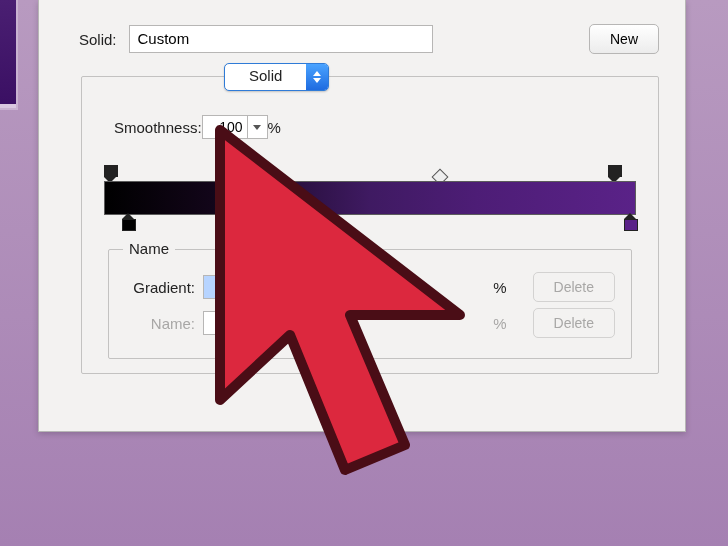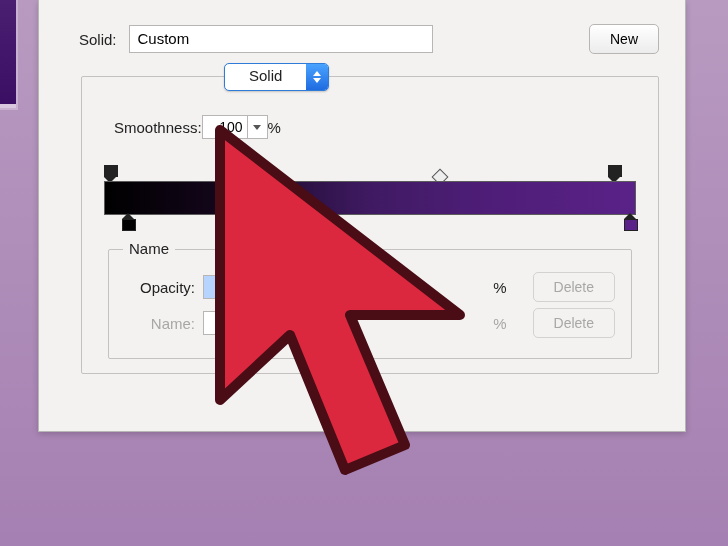--- a/index.html
+++ b/index.html
@@ -379,21 +379,21 @@
         <div class="color-stop purple" style="right:0px">
           <div class="tip"></div>
             <div class="house"></div>
         </div>
       </div>
 
       <div class="group-stops">
         <span class="group-title">Name</span>
 
         <div class="stop-row">
-          <span class="lbl">Opacity:</span>
+          <span class="lbl">Gradient:</span>
           <input class="small-input sel" type="text" value="100" style="">
           <span class="spacer-flex"></span>
           <span class="loc-unit">%</span>
           <button class="btn disabled" style="margin-left:18px;">Delete</button>
         </div>
 
         <div class="stop-row disabled-text">
           <span class="lbl">Name:</span>
           <span class="swatch-input"></span>
           <span class="tri-after"></span>

